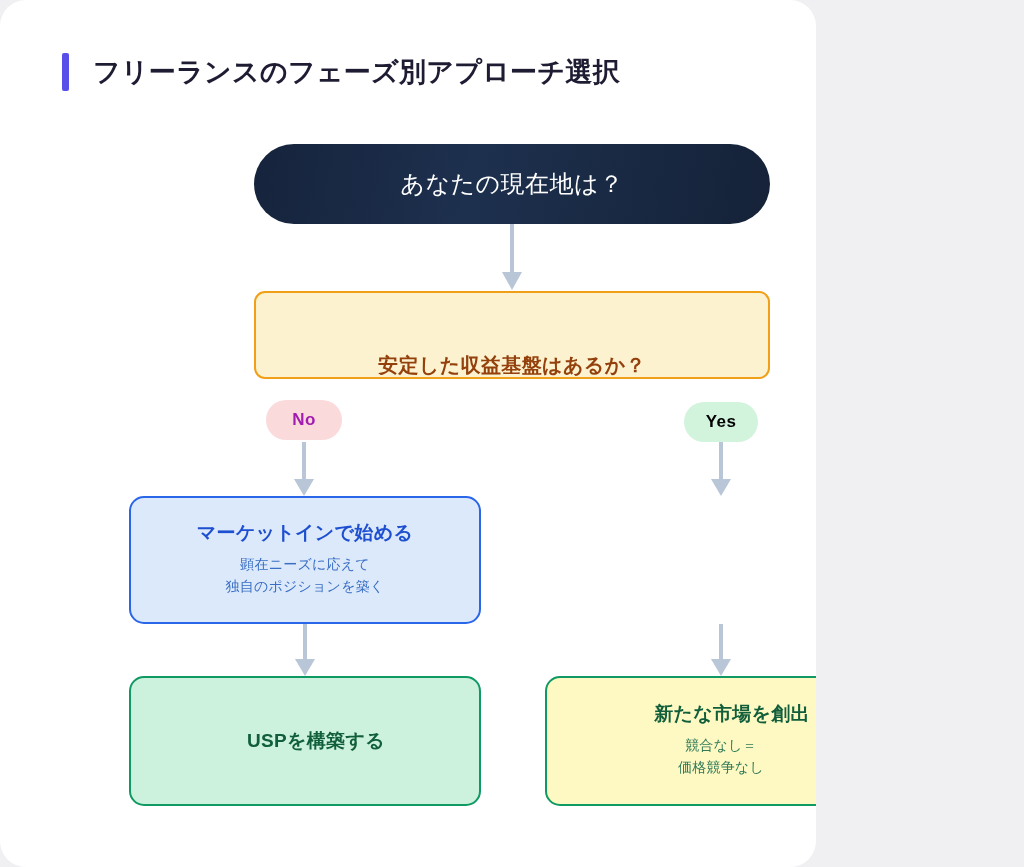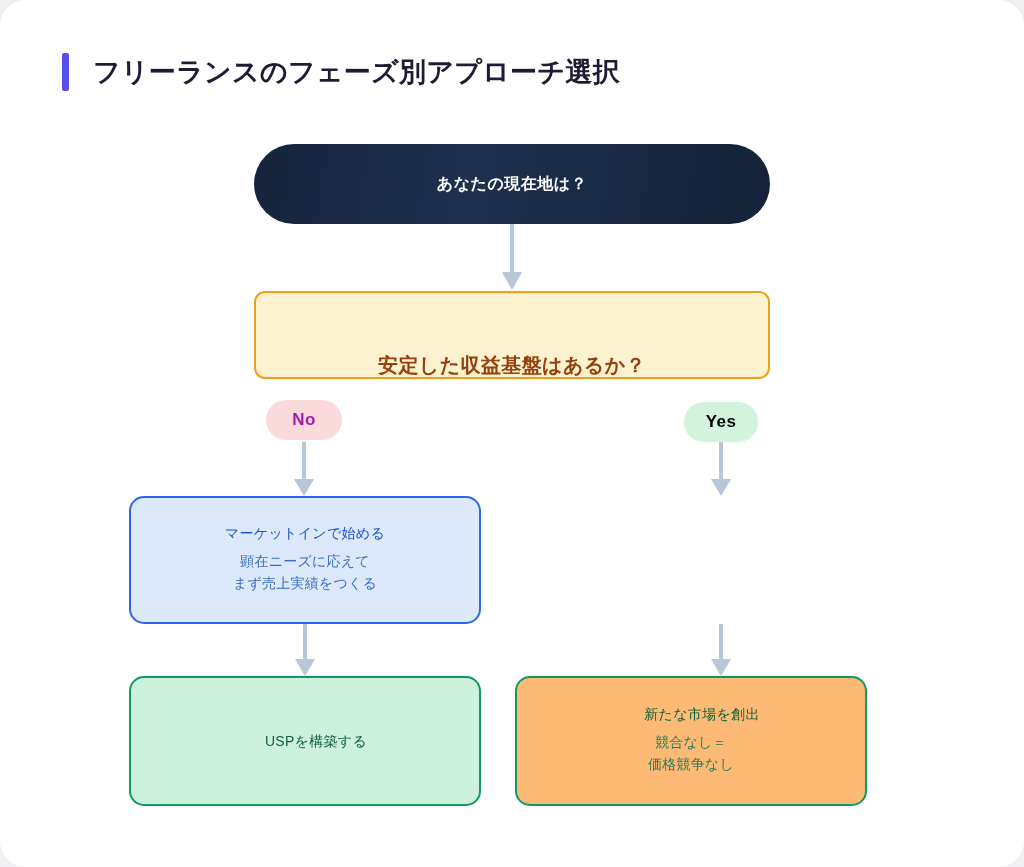--- a/index.html
+++ b/index.html
@@ -9,21 +9,21 @@
   }
   body {
     width: 1024px;
     height: 867px;
     font-family: "Liberation Sans", "DejaVu Sans", sans-serif;
     overflow: hidden;
   }
   .card {
     position: absolute;
     left: 0; top: 0;
-    width: 1024px;
+    width: 816px;
     height: 867px;
     background: #ffffff;
     border-radius: 26px;
     overflow: hidden;
     box-sizing: border-box;
   }
 
   
   .title-row {
     position: absolute;
@@ -72,22 +72,22 @@
   .node-start {
     left: 254px;
     top: 144px;
     width: 516px;
     height: 80px;
     border-radius: 40px;
     background: linear-gradient(100deg, #16233c 0%, #1d304e 42%, #152238 100%);
     color: #ffffff;
   }
   .node-start .n-title {
-    font-size: 16px;
-    font-weight: 700;
+    font-size: 24px;
+    font-weight: 400;
     letter-spacing: 0.5px;
   }
 
   
   .node-decision {
     left: 254px;
     top: 291px;
     width: 516px;
     height: 88px;
     border-radius: 11px;
@@ -157,34 +157,34 @@
   .node-green-l {
     left: 129px;
     top: 676px;
     width: 352px;
     height: 130px;
     border-radius: 15px;
     background: #ccf2dd;
     border: 2.5px solid #0f9963;
   }
   .node-green-r {
-    left: 515px;
+    left: 545px;
     top: 676px;
     width: 352px;
     height: 130px;
     border-radius: 15px;
-    background: #fdba74;
+    background: #fef9c3;
     border: 2.5px solid #0f9963;
   }
   .node-green-l .n-title, .node-green-r .n-title { color: #115e3b; margin-left: 22px; }
   .node-green-l .n-sub,   .node-green-r .n-sub   { color: #2f7a57; }
 
   .n-title {
-    font-size: 14px;
-    font-weight: 400;
+    font-size: 19px;
+    font-weight: 700;
     letter-spacing: 0.3px;
     line-height: 1.2;
   }
   .n-sub {
     margin-top: 9px;
     font-size: 14px;
     font-weight: 400;
     line-height: 1.55;
     letter-spacing: 0.2px;
   }
@@ -250,21 +250,21 @@
       <div class="n-title">安定した収益基盤はあるか？</div>
     </div>
 
     <div class="badge badge-no">No</div>
     <div class="badge badge-yes">Yes</div>
 
     <div class="node node-blue">
       <div class="n-title">マーケットインで始める</div>
       <div class="n-sub">
         <div>顕在ニーズに応えて</div>
-        <div>まず売上実績をつくる</div>
+        <div>独自のポジションを築く</div>
       </div>
     </div>
 
 
     <div class="node node-green-l">
       <div class="n-title">USPを構築する</div>
     </div>
 
     <div class="node node-green-r">
       <div class="n-title">新たな市場を創出</div>

